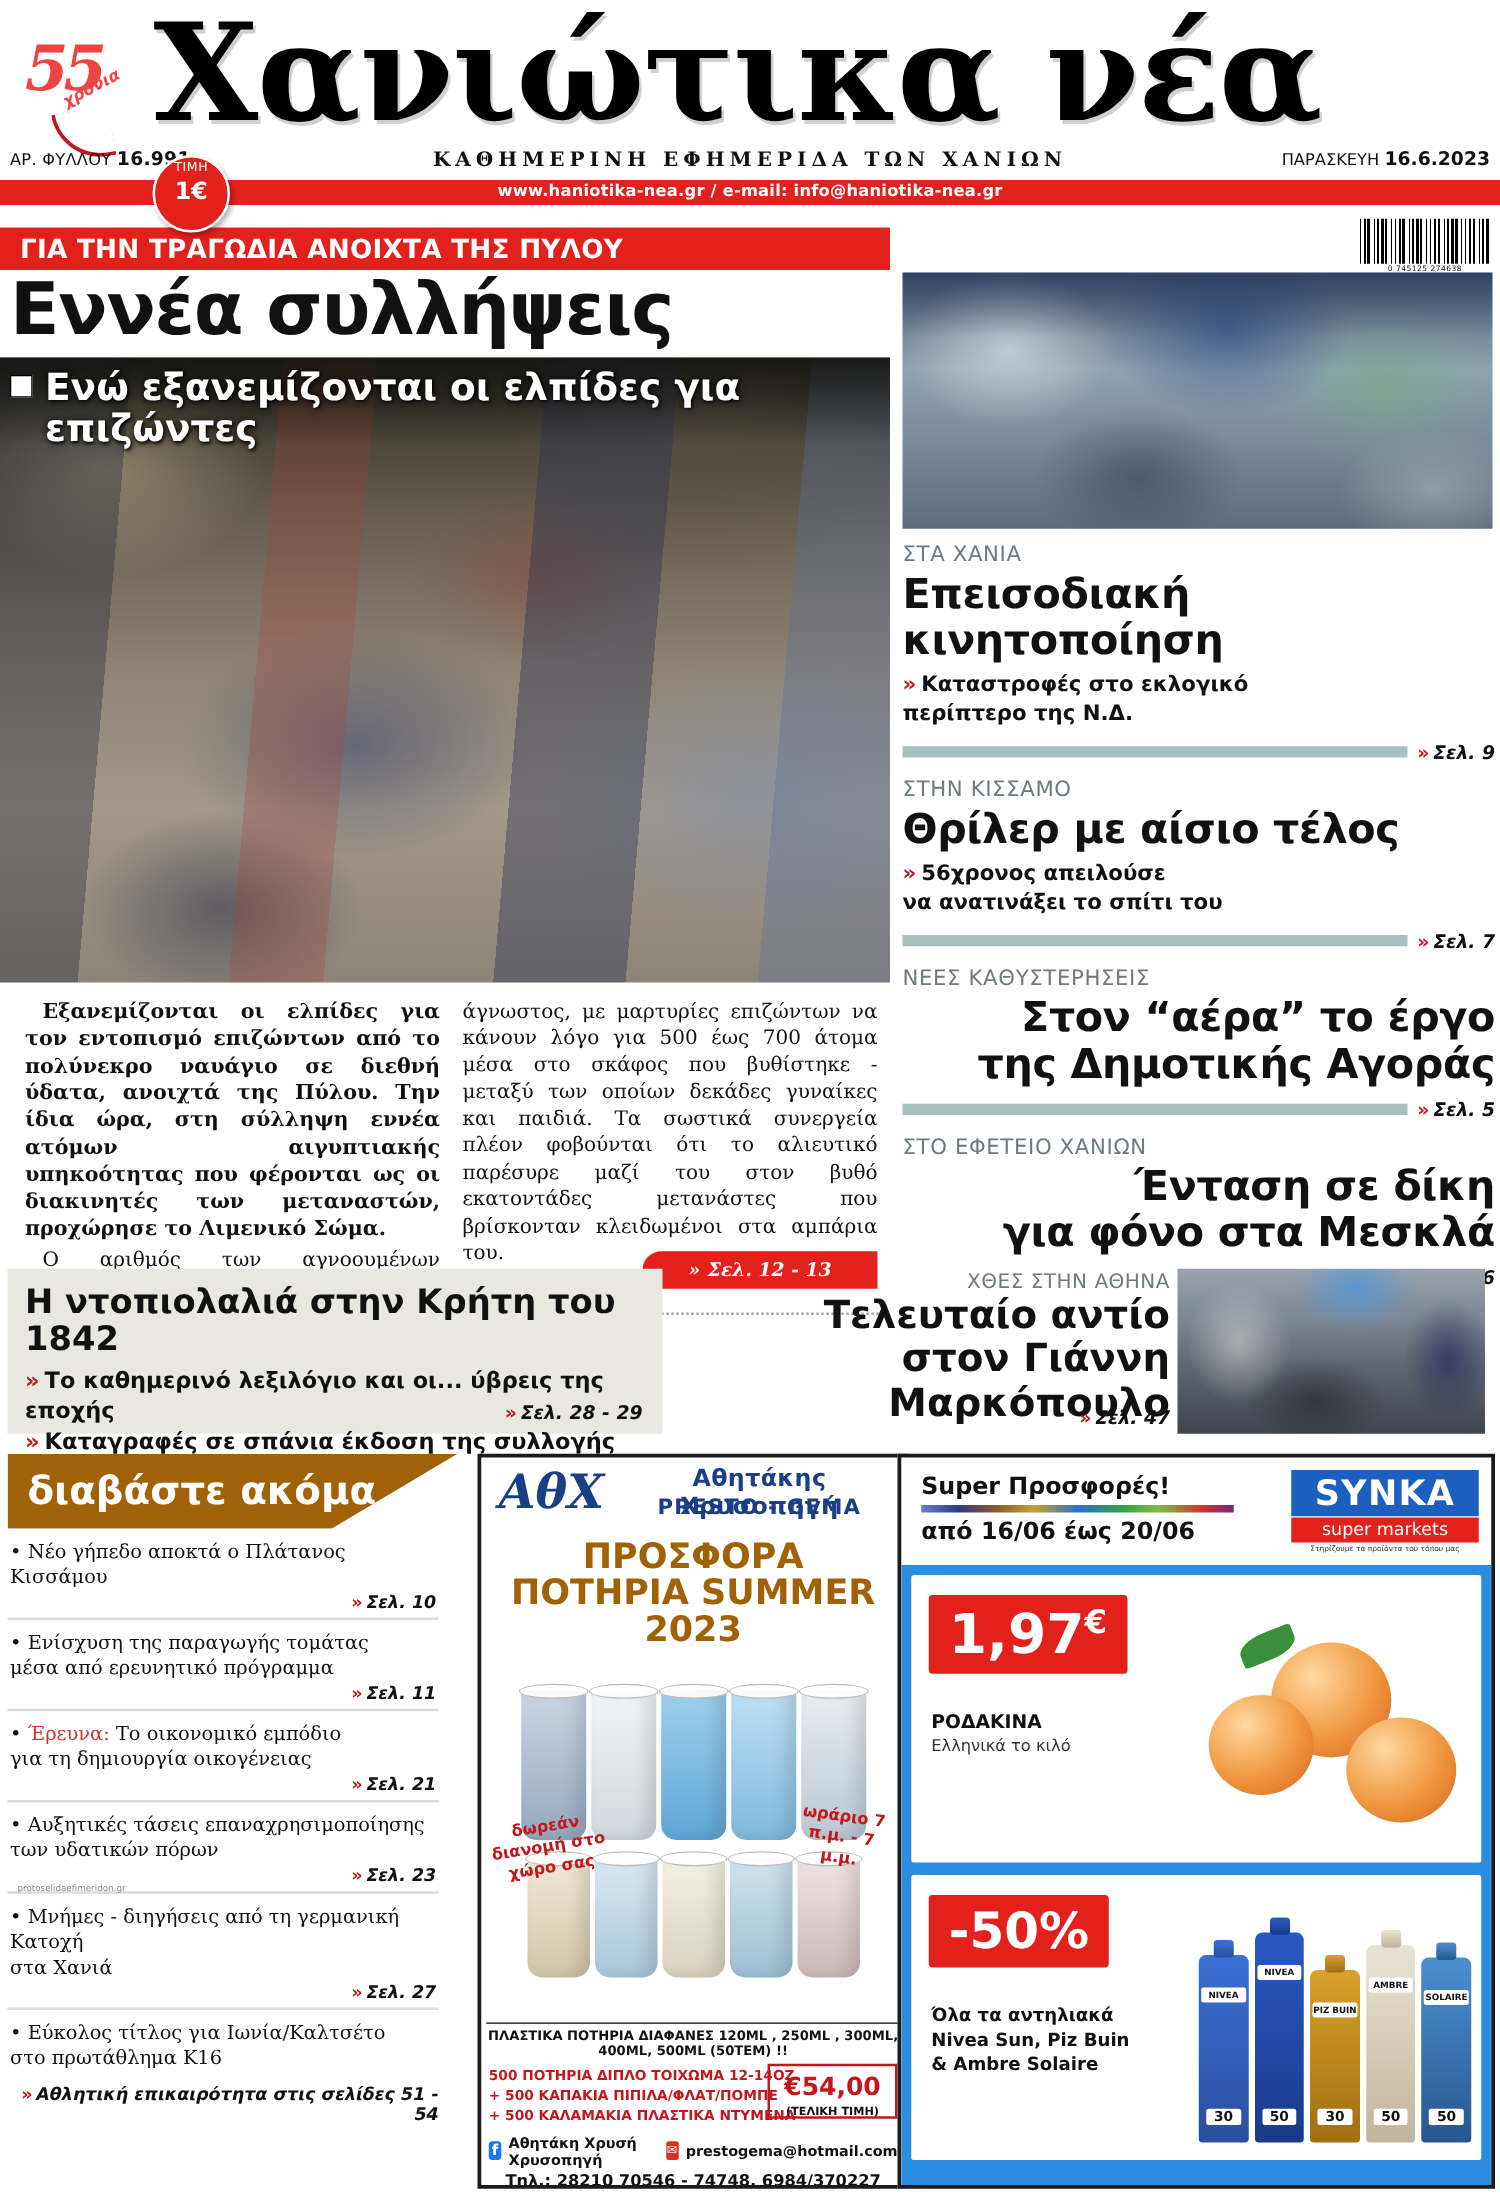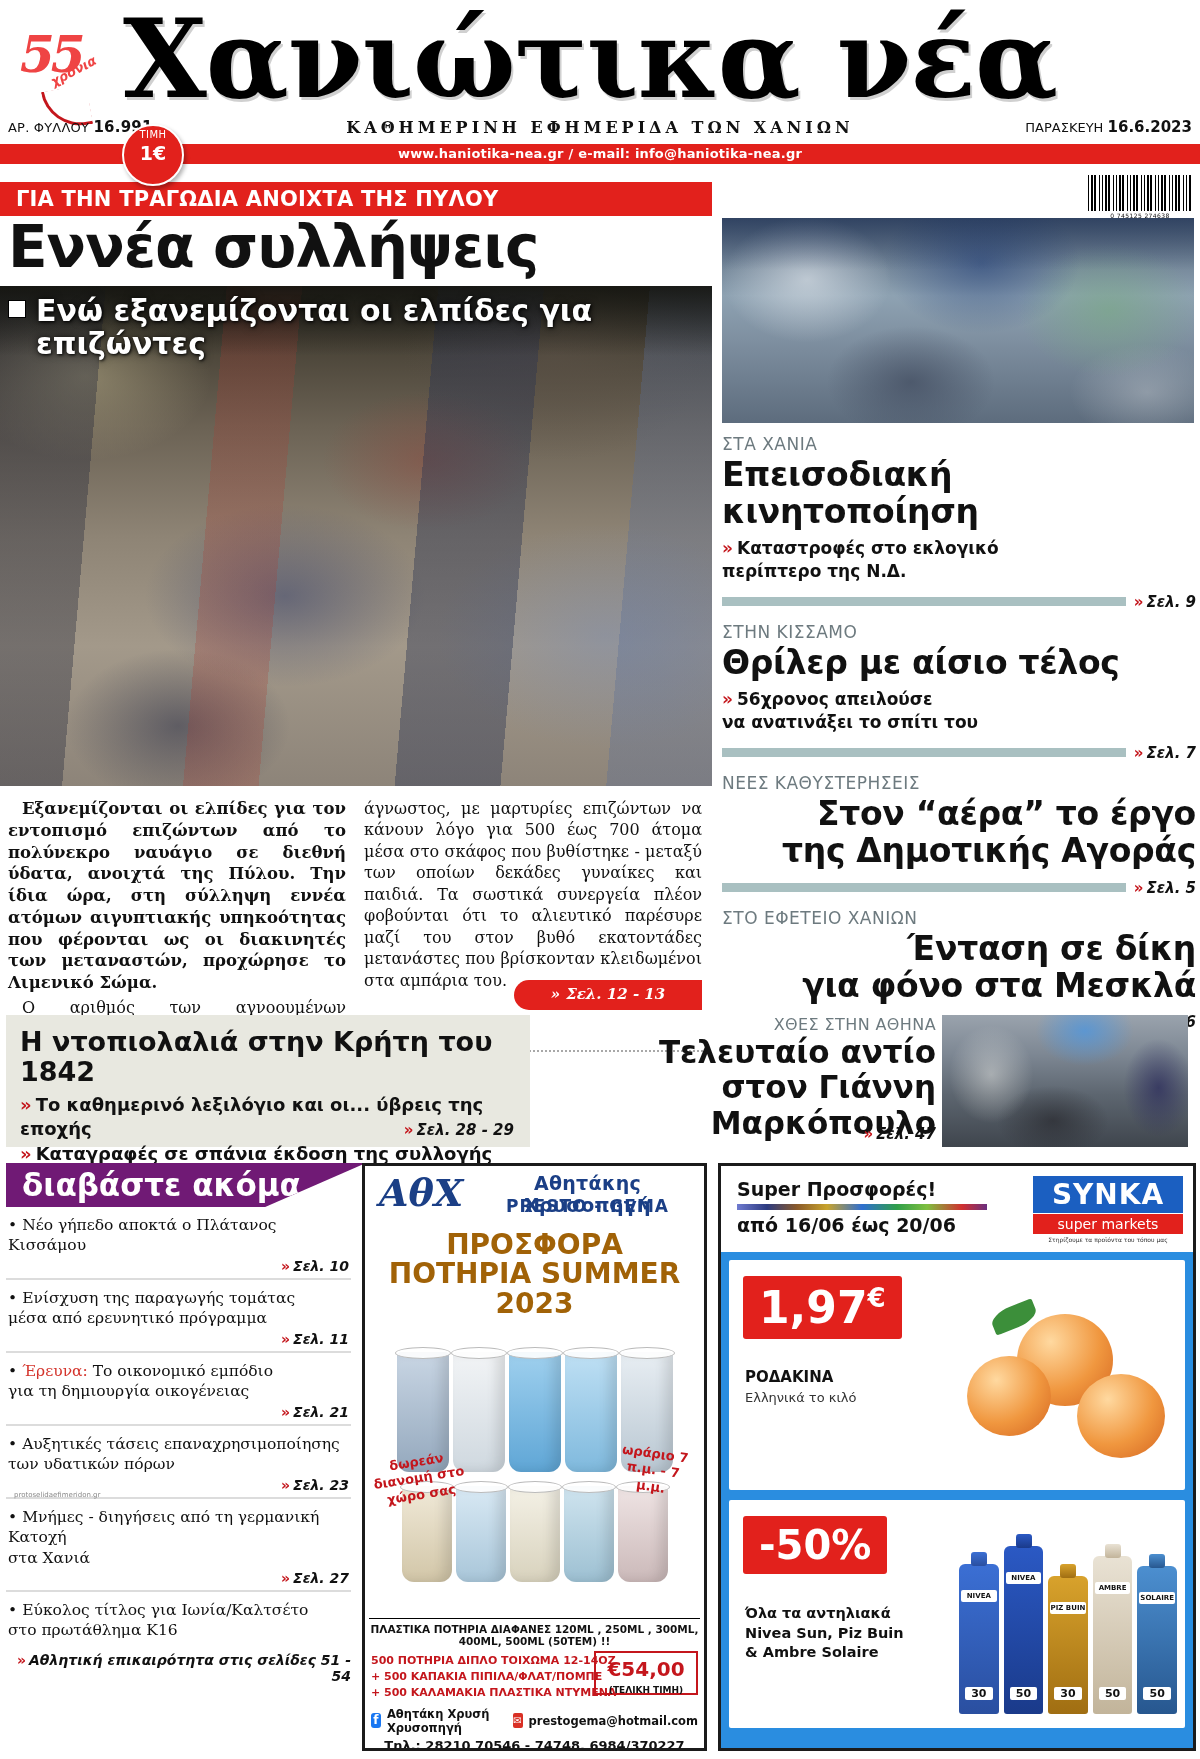--- a/index.html
+++ b/index.html
@@ -136,21 +136,21 @@
   }
   .sub-head .sq {
     width: 18px; height: 18px; background: #fff; margin-top: 6px; flex: none;
     border: 1px solid #000;
   }
   .sub-head .txt {
     color: #fff; font-size: 30px; font-weight: bold; line-height: 1.1;
     text-shadow: 1px 1px 3px rgba(0,0,0,.95), 0 0 8px rgba(0,0,0,.8);
   }
   .lead-wrap {
-    display: flex; gap: 18px; padding: 12px 10px 0 8px;
+    display: flex; gap: 18px; padding: 12px 10px 0 8px; margin-left: 12px;
   }
   .lead-col { width: 340px; }
   .lead-bold {
     font-family: "DejaVu Serif", "Liberation Serif", serif;
     font-weight: bold; font-size: 16.5px; line-height: 1.32; text-align: justify;
     text-indent: 14px;
   }
   .lead-plain {
     font-family: "DejaVu Serif", "Liberation Serif", serif;
     font-size: 16px; line-height: 1.34; text-align: justify; margin-top: 3px;
@@ -253,21 +253,21 @@
       radial-gradient(ellipse 60px 70px at 20% 45%, rgba(240,240,235,.45), transparent 70%),
       radial-gradient(ellipse 50px 70px at 88% 55%, rgba(40,40,90,.7), transparent 70%),
       radial-gradient(ellipse 80px 50px at 45% 80%, rgba(35,35,40,.6), transparent 70%);
   }
 
   
   .bottom { position: absolute; left: 0; top: 1153px; width: 1200px; height: 606px; }
 
   .read-more { position: absolute; left: 6px; top: 10px; width: 345px; }
   .rm-header {
-    position: relative; height: 44px; background: #701a75; color: #fff;
+    position: relative; height: 60px; background: #a16207; color: #fff;
     display: flex; align-items: center; padding-left: 16px;
     font-size: 31px; font-weight: bold;
     clip-path: polygon(0 0, 100% 0, 72% 100%, 0% 100%);
     width: 360px;
   }
   .rm-item {
     border-bottom: 2px solid #dcdcdc; padding: 8px 2px 4px 2px; position: relative;
     min-height: 54px;
   }
   .rm-item .txt {
@@ -284,21 +284,21 @@
     position: absolute; left: 8px; bottom: -2px; font-size: 7px; color: #8a8a8a;
   }
   .rm-final {
     text-align: right; font-style: italic; font-weight: bold; font-size: 14px;
     padding-top: 6px;
   }
   .rm-final .ch { color: #c4161c; font-style: normal; margin-right: 3px; }
 
   
   .ad-cups {
-    position: absolute; left: 362px; top: 10px; width: 345px; height: 588px;
+    position: absolute; left: 382px; top: 10px; width: 345px; height: 588px;
     border: 3px solid #1b1b1b; background: #fff; overflow: hidden;
   }
   .ad-cups .logo-row { text-align: center; padding-top: 6px; position: relative; height: 62px; }
   .ad-cups .logo-mark {
     position: absolute; left: 14px; top: 4px;
     font-family: "DejaVu Serif", "Liberation Serif", serif;
     font-style: italic; font-weight: bold; font-size: 38px; color: #1b3f86;
   }
   .ad-cups .brand {
     position: absolute; left: 112px; top: 6px; right: 6px; text-align: center;

